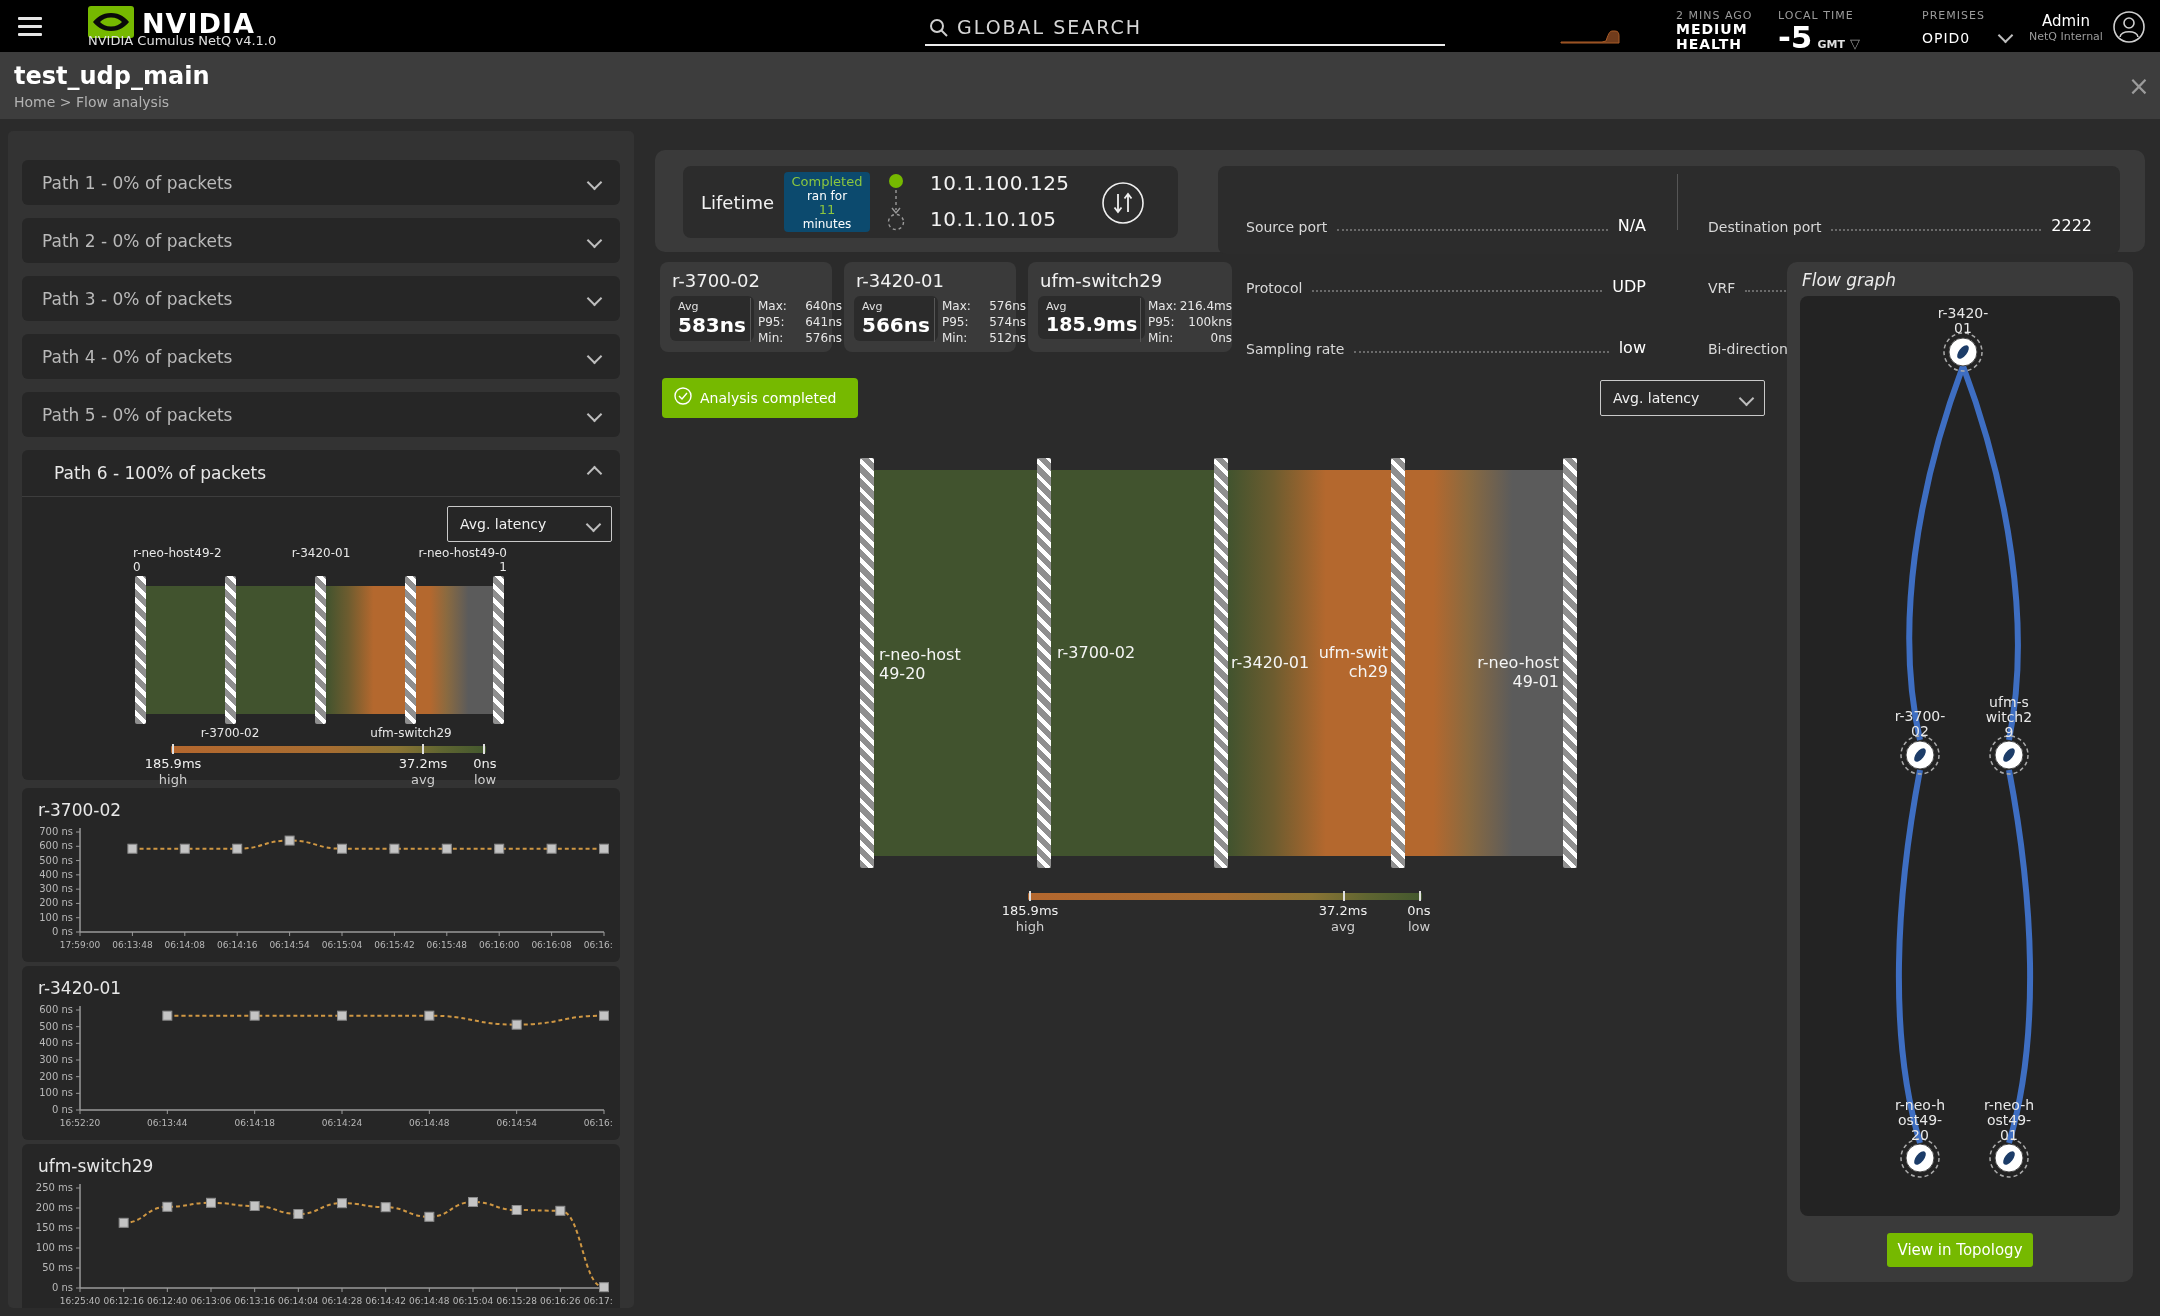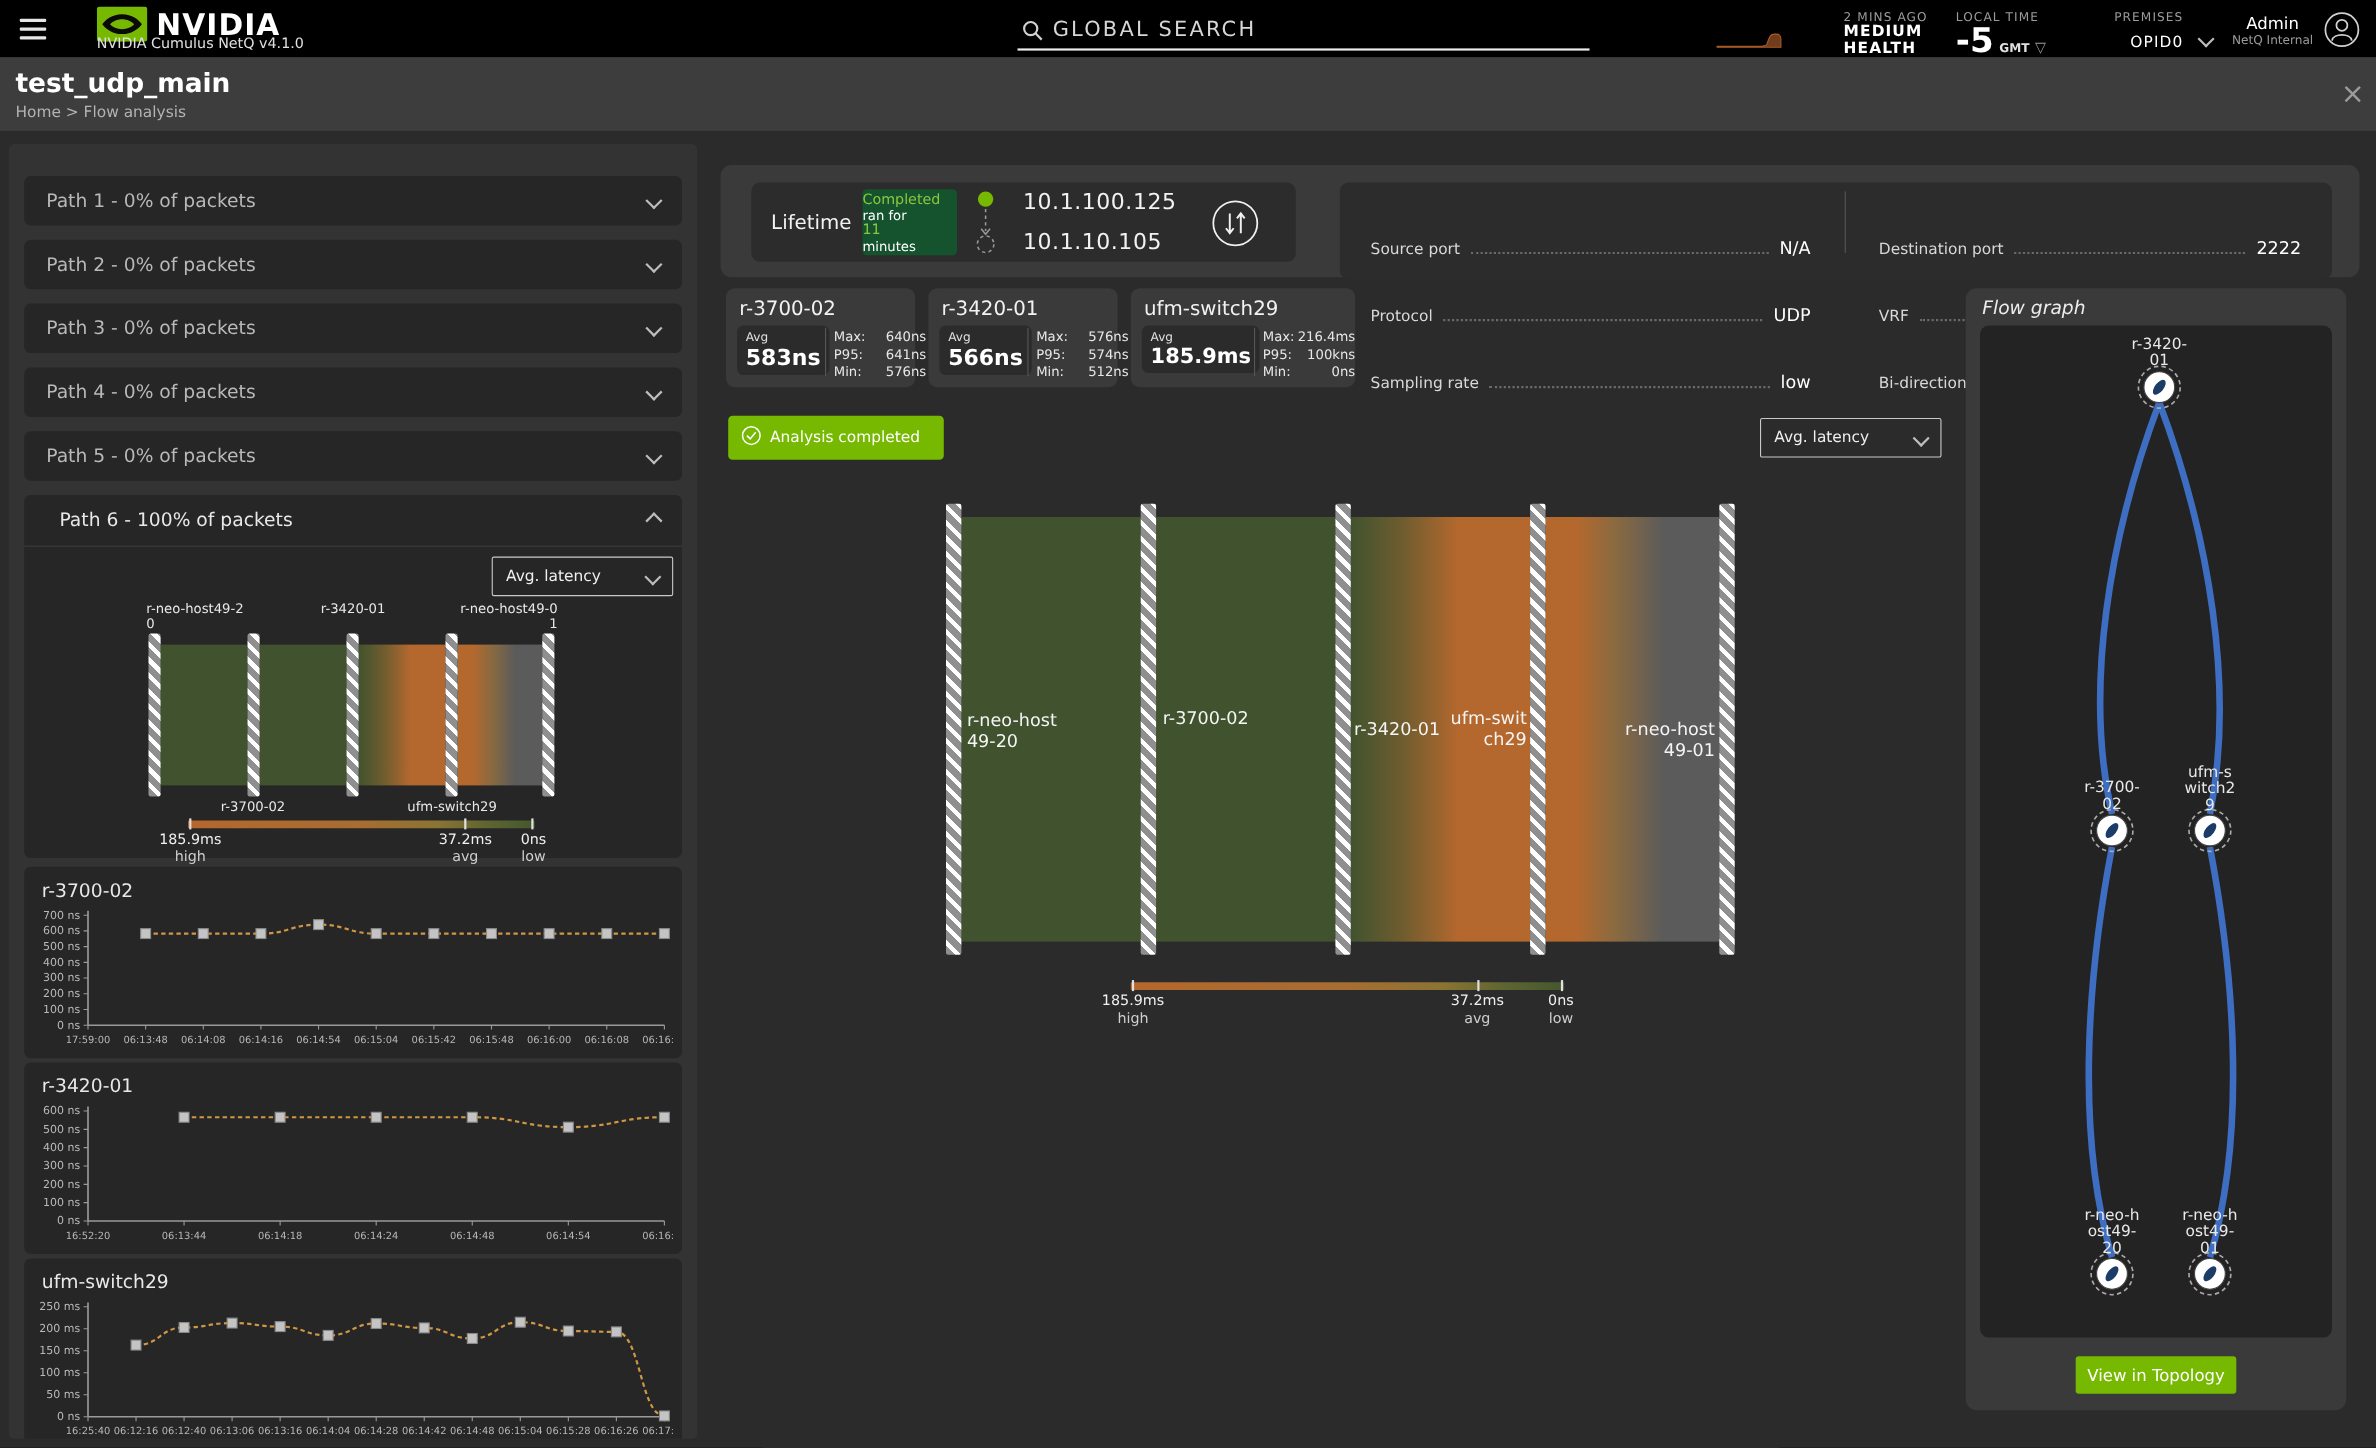--- a/index.html
+++ b/index.html
@@ -46,21 +46,21 @@
   .legend-tick{position:absolute;width:2px;height:10px;background:#e0e0e0;top:-2px;}
   .legend-txt{font-size:13px;color:#f0f0f0;text-align:center;line-height:16px;}
   .legend-txt .sub{color:#cfcfcf;}
   .mini-lab{font-size:12px;color:#e8e8e8;line-height:14px;word-break:break-all;}
   .chart-card{left:14px;width:598px;height:174px;background:#262626;border-radius:6px;}
   .chart-title{font-size:17px;color:#e8e8e8;padding:12px 0 0 16px;}
   
   .top-container{left:655px;top:150px;width:1490px;height:102px;background:#3a3a3a;border-radius:10px;}
   .inner-box{position:absolute;background:#2c2c2c;border-radius:8px;}
   .lifetime-label{font-size:18px;color:#f2f2f2;}
-  .badge{background:#14532d;border-radius:4px;font-size:12px;line-height:14px;padding-top:3px;box-sizing:border-box;}
+  .badge{background:#0c4a6e;border-radius:4px;text-align:center;font-size:12px;line-height:14px;padding-top:3px;box-sizing:border-box;}
   .badge .green{color:#8cc63f;font-size:13px;}
   .ip{font-size:20px;color:#f2f2f2;letter-spacing:0.5px;}
   .detail-col{display:flex;flex-direction:column;justify-content:space-between;}
   .detail-row{display:flex;align-items:flex-end;}
   .detail-row .lab{font-size:14px;color:#d8d8d8;white-space:nowrap;}
   .detail-row .leader{flex:1;border-bottom:2px dotted #6a6a6a;margin:0 10px 4px 10px;}
   .detail-row .val{font-size:16px;color:#fff;white-space:nowrap;margin-top:42px;}
   .dev-card{position:absolute;top:262px;height:90px;background:#3a3a3a;border-radius:8px;}
   .dev-name{font-size:18px;color:#f2f2f2;padding:8px 0 0 12px;}
   .avg-box{position:absolute;left:10px;top:34px;background:#2b2b2b;border-radius:6px;padding:4px 8px;}
@@ -123,21 +123,21 @@
 
     <div class="abs" style="left:1778px;top:9px;">
       <div class="mini-label">LOCAL TIME</div>
       <span class="tz-offset">-5</span>
       <span class="tz-zone">GMT</span>
       <span class="tri">▽</span>
     </div>
 
     <div class="abs" style="left:1922px;top:9px;">
       <div class="mini-label">PREMISES</div>
-      <div style="margin-top:6px;text-align:right;"><span class="premises-value">OPID0</span></div>
+      <div style="margin-top:6px;"><span class="premises-value">OPID0</span></div>
     </div>
     <span class="abs chev" style="left:2000px;top:30px;"></span>
 
     <div class="abs" style="left:2024px;top:12px;text-align:center;width:84px;">
       <div class="user-name">Admin</div>
       <div class="user-org">NetQ Internal</div>
     </div>
     <span class="abs" style="left:2112px;top:10px;">
       <svg width="34" height="34">
           <circle cx="17" cy="17" r="15" fill="none" stroke="#d0d0d0" stroke-width="1.6"></circle>

